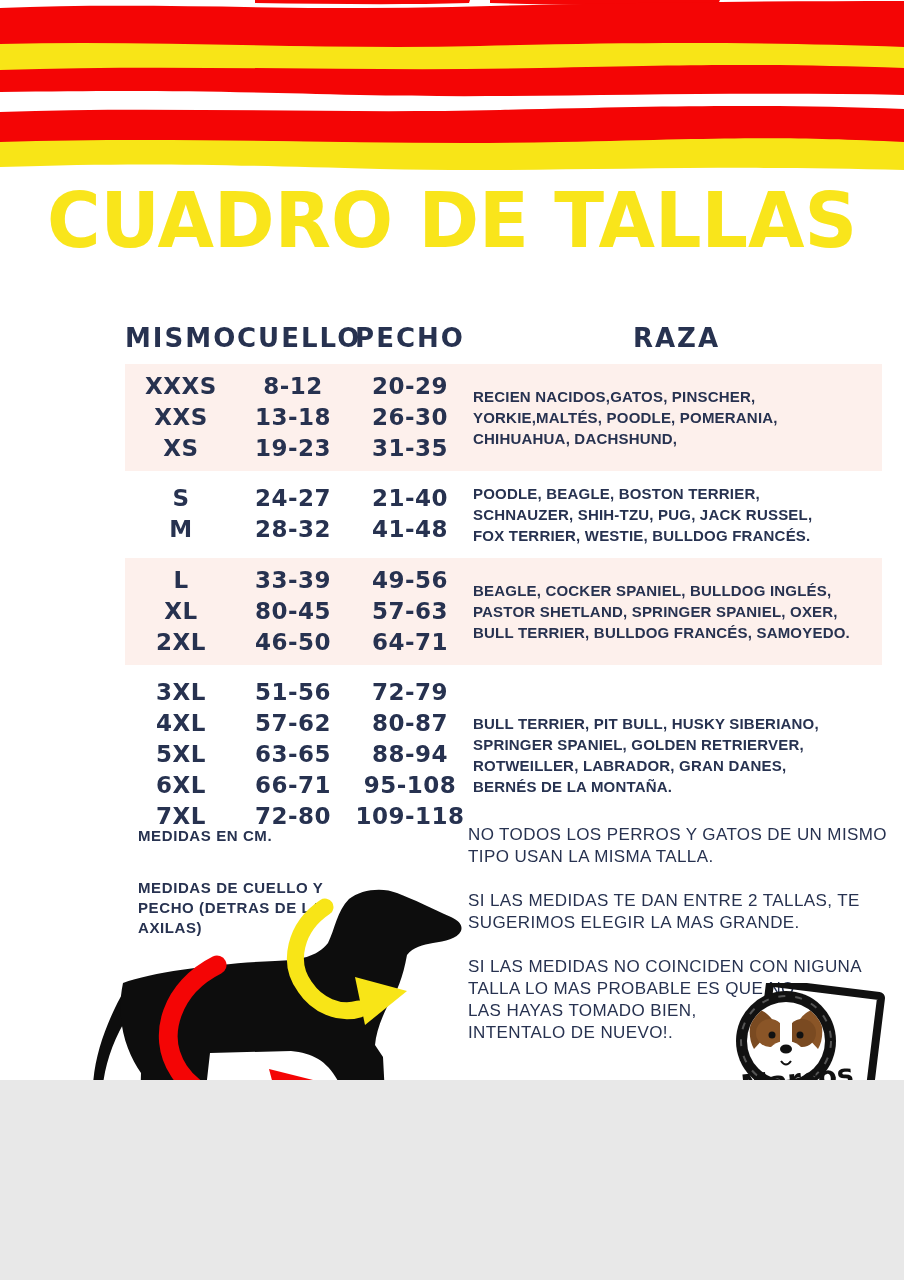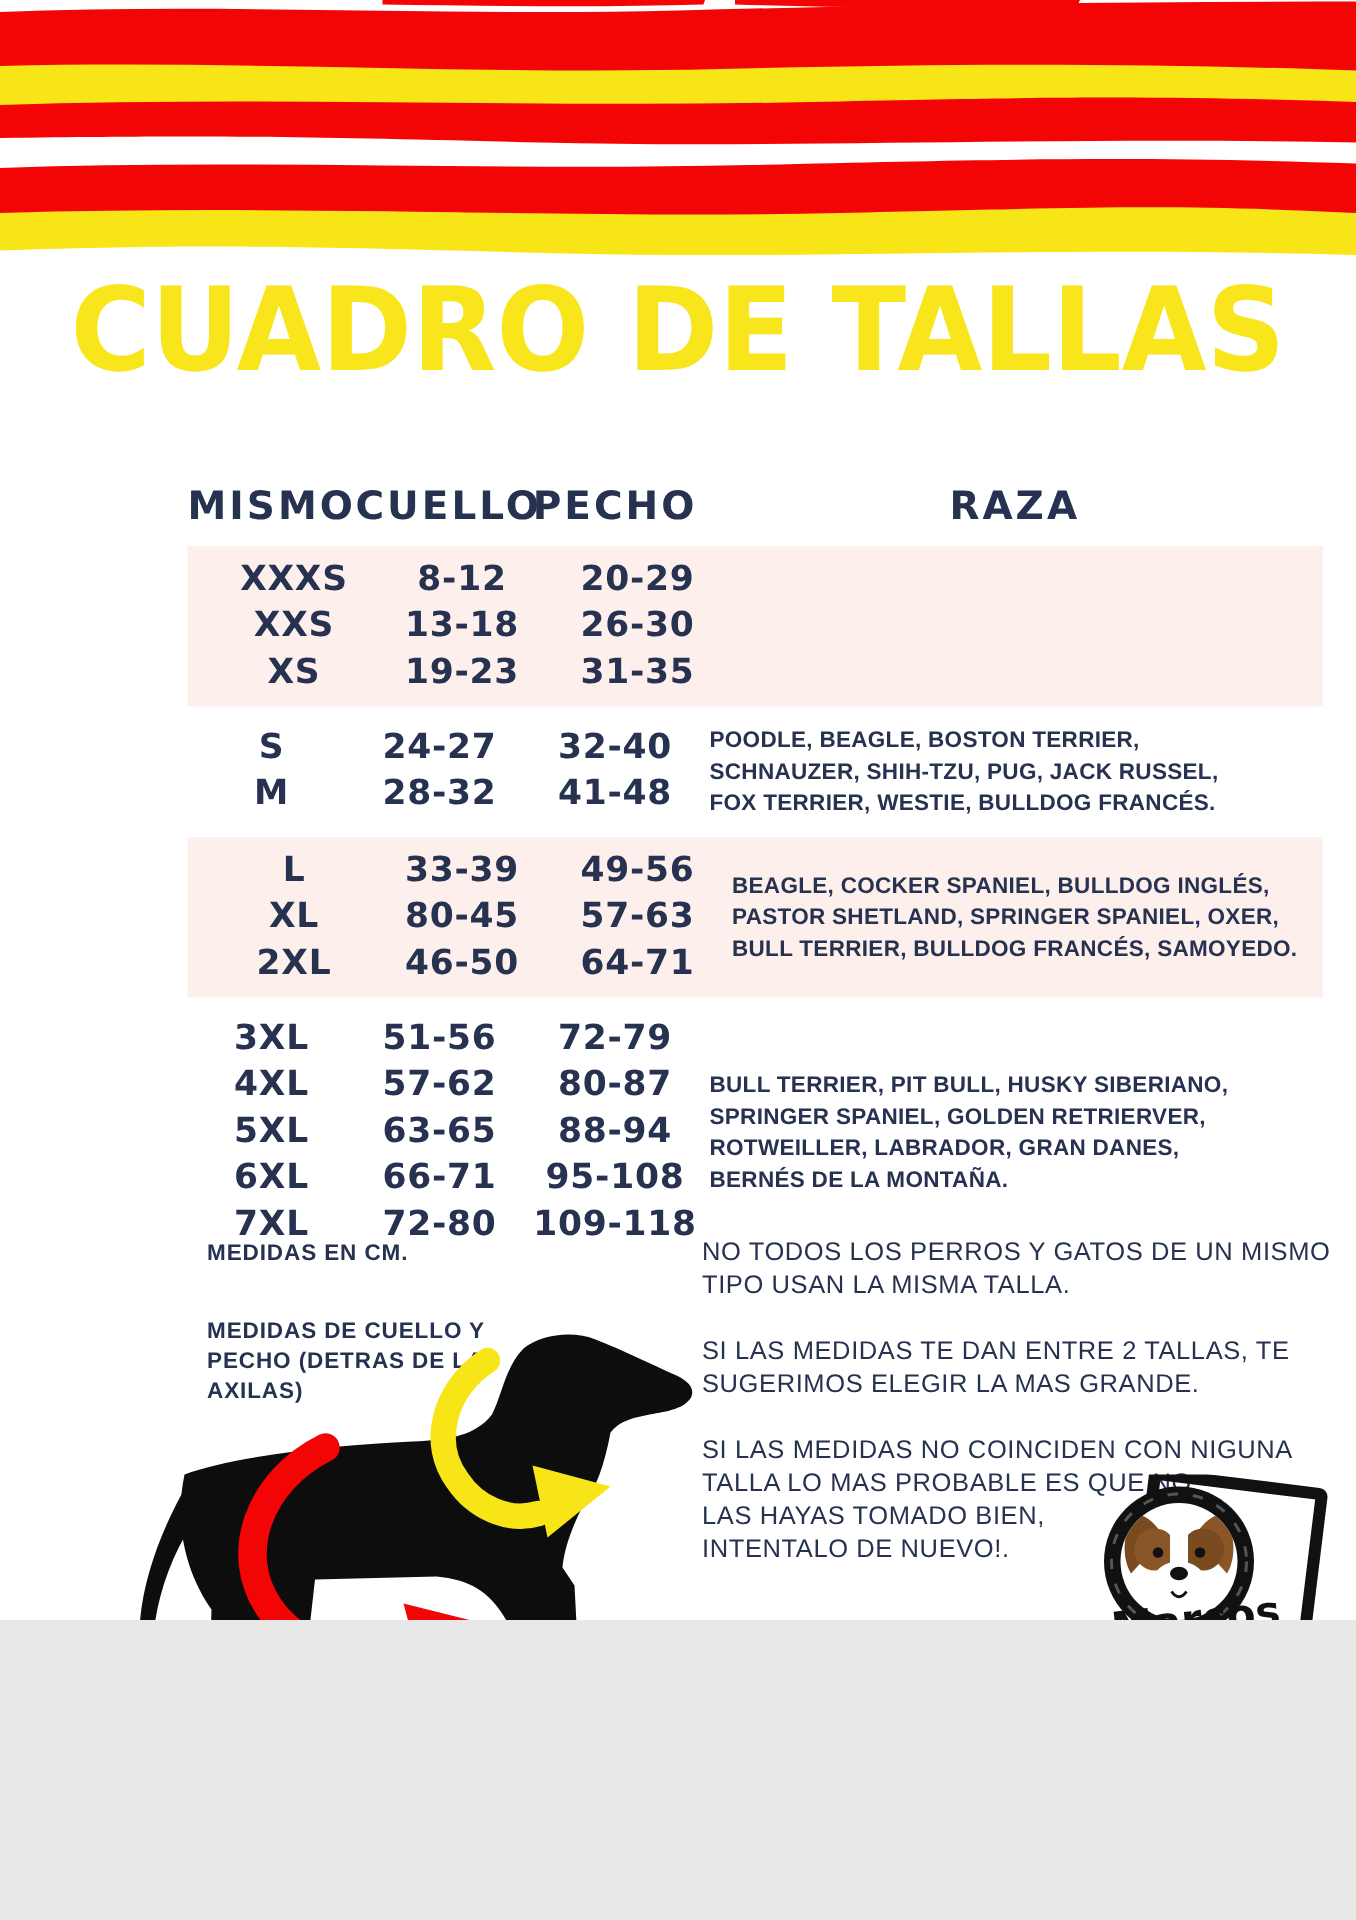--- a/index.html
+++ b/index.html
@@ -19,21 +19,21 @@
     white-space:nowrap;
   }
   .size-table{position:absolute;top:318px;left:125px;width:757px;}
   .thead,.group{display:grid;grid-template-columns:112px 112px 122px 1fr;}
   .thead{margin-bottom:6px;}
   .th{
     text-align:center;font-weight:bold;font-size:26px;letter-spacing:2px;
     line-height:40px;color:#273250;font-family:"DejaVu Sans",sans-serif;
   }
   .group{margin-bottom:12px;}
-  .group.pink{background:#fdf0ec;padding:7px 15px;}
+  .group.pink{background:#fdf0ec;padding:7px 0;}
   .group .cell{
     text-align:center;font-weight:bold;font-size:23px;line-height:31px;
     color:#273250;font-family:"DejaVu Sans",sans-serif;letter-spacing:.5px;
   }
   .group .raza{
     display:flex;align-items:center;
     font-size:15px;font-weight:bold;line-height:21px;letter-spacing:.2px;
     color:#273250;white-space:pre-line;padding-left:2px;
   }
   .note{
@@ -85,32 +85,35 @@
           <div>
             <div class="cell">8-12</div>
             <div class="cell">13-18</div>
             <div class="cell">19-23</div>
           </div>
           <div>
             <div class="cell">20-29</div>
             <div class="cell">26-30</div>
             <div class="cell">31-35</div>
           </div>
+          <div class="raza">RECIEN NACIDOS,GATOS, PINSCHER,
+YORKIE,MALTÉS, POODLE, POMERANIA,
+CHIHUAHUA, DACHSHUND,</div>
         </div>
         <div class="group">
           <div>
             <div class="cell">S</div>
             <div class="cell">M</div>
           </div>
           <div>
             <div class="cell">24-27</div>
             <div class="cell">28-32</div>
           </div>
           <div>
-            <div class="cell">32-40</div>
+            <div class="cell">21-40</div>
             <div class="cell">41-48</div>
           </div>
           <div class="raza">POODLE, BEAGLE, BOSTON TERRIER,
 SCHNAUZER, SHIH-TZU, PUG, JACK RUSSEL,
 FOX TERRIER, WESTIE, BULLDOG FRANCÉS.</div>
         </div>
         <div class="group pink">
           <div>
             <div class="cell">L</div>
             <div class="cell">XL</div>

